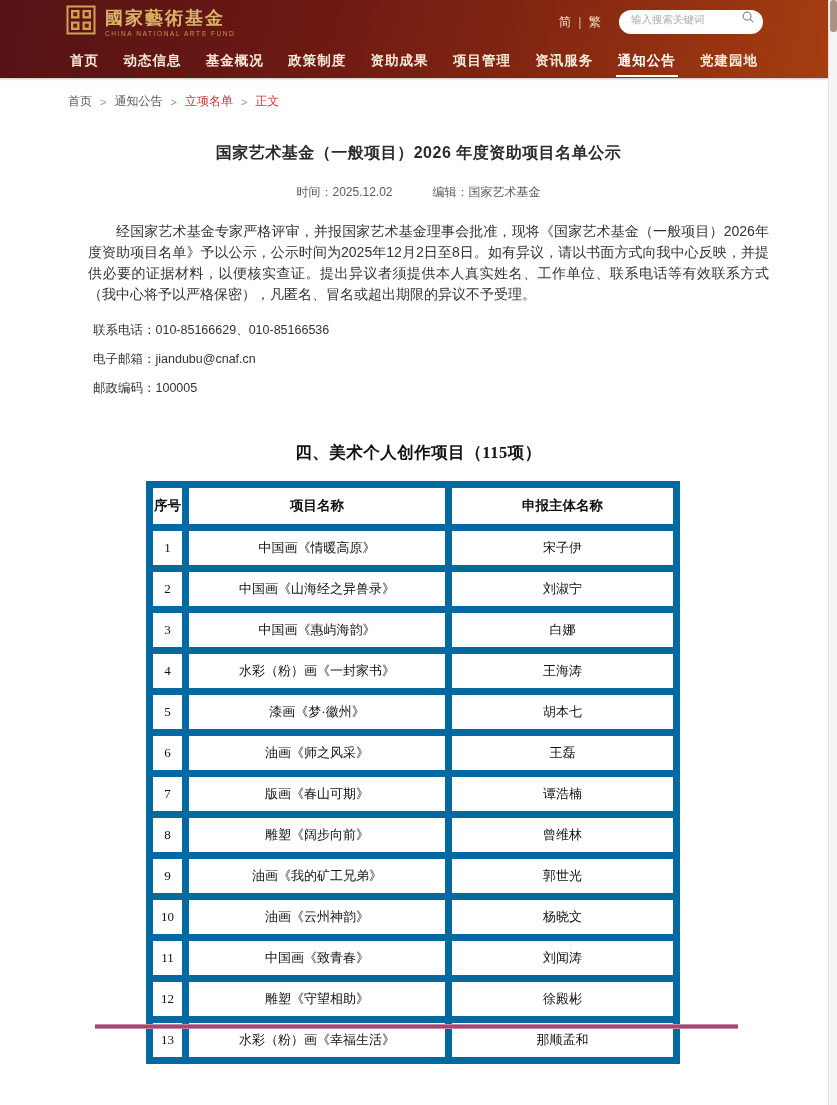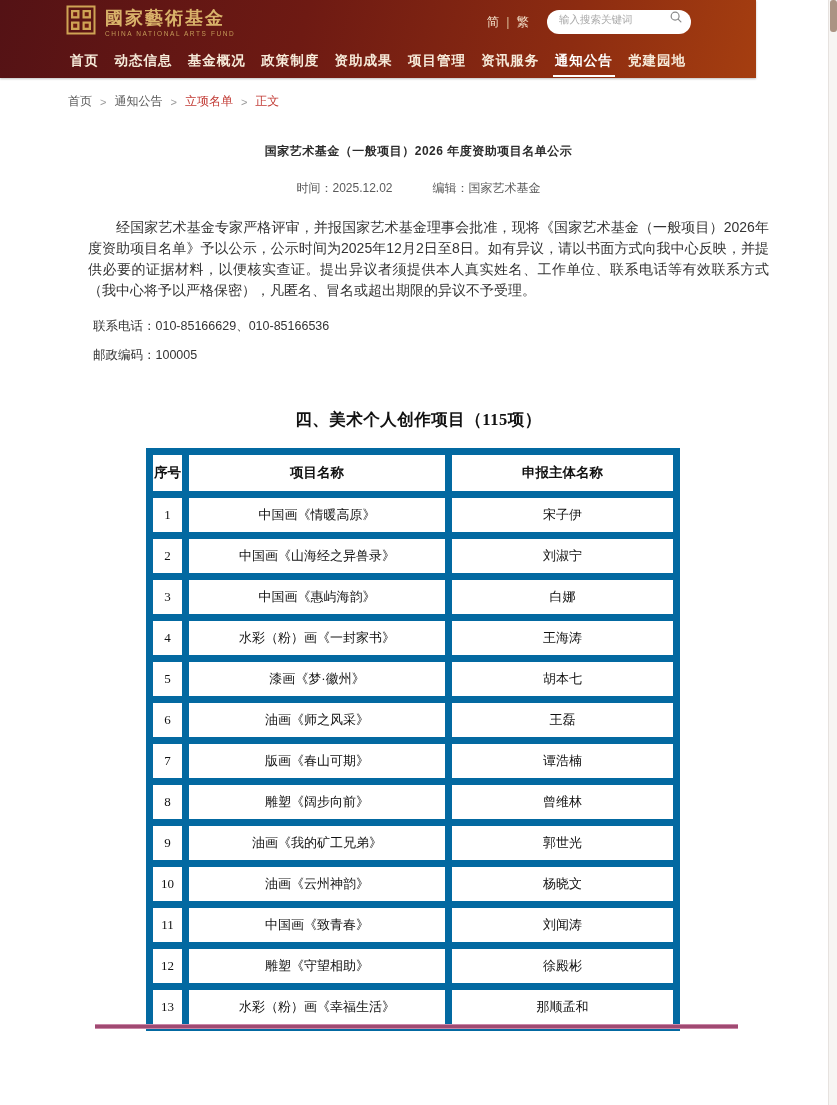--- a/index.html
+++ b/index.html
@@ -2,21 +2,21 @@
 <html><head>
 <meta charset="utf-8">
 <style>
   * { margin:0; padding:0; box-sizing:border-box; }
   html,body { background:#fff; }
   body { font-family:"Liberation Sans","DejaVu Sans",sans-serif; }
   .page { position:relative; width:837px; height:1105px; background:#fff; overflow:hidden; margin:0 auto; }
 
   
   .site-header {
-    position:relative; width:756px; height:78px;
+    position:relative; width:828px; height:78px;
     background:linear-gradient(105deg,#541215 0%,#6e1a13 40%,#8d2c11 75%,#a53e10 100%);
     box-shadow:0 1px 2px rgba(0,0,0,.25);
   }
   .header-top { display:flex; align-items:center; height:44px; padding:0 65px 0 66px; }
   .logo-wrap { display:flex; align-items:center; gap:9px; }
   .seal { display:block; }
   .logo-text-block { display:flex; flex-direction:column; }
   .logo-title { font-family:"Liberation Serif","DejaVu Serif",serif; font-size:18px; font-weight:bold; color:#d9b26a; letter-spacing:2px; line-height:20px; }
   .logo-sub { font-size:6.5px; color:#c49a58; letter-spacing:1.6px; margin-top:2px; }
   .header-right { margin-left:auto; display:flex; align-items:center; gap:18px; }
@@ -36,21 +36,21 @@
   .scrollbar-track { position:absolute; top:0; right:0; width:9px; height:1105px; background:#f7f5f3; border-left:1px solid #e6e2df; z-index:40; }
   .scrollbar-thumb { position:absolute; top:0; left:1px; width:7px; height:32px; background:#ab9383; border-radius:3px; }
 
   
   .breadcrumb { padding:15px 68px 0 68px; font-size:12px; color:#666; display:flex; gap:8px; align-items:center; }
   .bc-item { color:#595959; cursor:pointer; }
   .bc-item.red { color:#c23b35; }
   .bc-sep { color:#999; font-size:11px; }
 
   
-  .article-title { margin-top:33px; text-align:center; font-size:12px; font-weight:bold; color:#2b2b2b; letter-spacing:.5px; }
+  .article-title { margin-top:33px; text-align:center; font-size:16px; font-weight:bold; color:#2b2b2b; letter-spacing:.5px; }
   .article-meta { margin-top:20px; text-align:center; font-size:12px; color:#595959; }
   .article-meta .meta-gap { display:inline-block; width:40px; }
   .article-body { padding:0 68px; }
   .lead-paragraph { margin-top:20px; font-size:14px; line-height:21px; color:#333; text-align:justify; text-indent:2em;margin-left:20px; }
   .contact-list { margin-top:17px; }
   .contact-line { font-size:12.5px; color:#333; padding-left:2em; margin-bottom:12px; line-height:17px; }
   .signature-block { text-align:right; font-size:12.5px; color:#333; }
   .signature { margin-top:14px; }
   .sign-date { margin-top:17px; }
 
@@ -143,20 +143,21 @@
 
   <h1 class="article-title">国家艺术基金（一般项目）2026 年度资助项目名单公示</h1>
   <div class="article-meta">
     <span>时间：2025.12.02</span><span class="meta-gap"></span><span>编辑：国家艺术基金</span>
   </div>
 
   <div class="article-body">
     <p class="lead-paragraph">经国家艺术基金专家严格评审，并报国家艺术基金理事会批准，现将《国家艺术基金（一般项目）2026年度资助项目名单》予以公示，公示时间为2025年12月2日至8日。如有异议，请以书面方式向我中心反映，并提供必要的证据材料，以便核实查证。提出异议者须提供本人真实姓名、工作单位、联系电话等有效联系方式（我中心将予以严格保密），凡匿名、冒名或超出期限的异议不予受理。</p>
     <div class="contact-list">
         <p class="contact-line">联系电话：010-85166629、010-85166536</p>
+        <p class="contact-line">电子邮箱：jiandubu@cnaf.cn</p>
         <p class="contact-line">邮政编码：100005</p>
       </div>
   </div>
 
   <div class="section-title">四、美术个人创作项目（115项）</div>
 
   <div class="table-wrap">
     <table class="projects">
       <colgroup>
           <col class="col-index">

